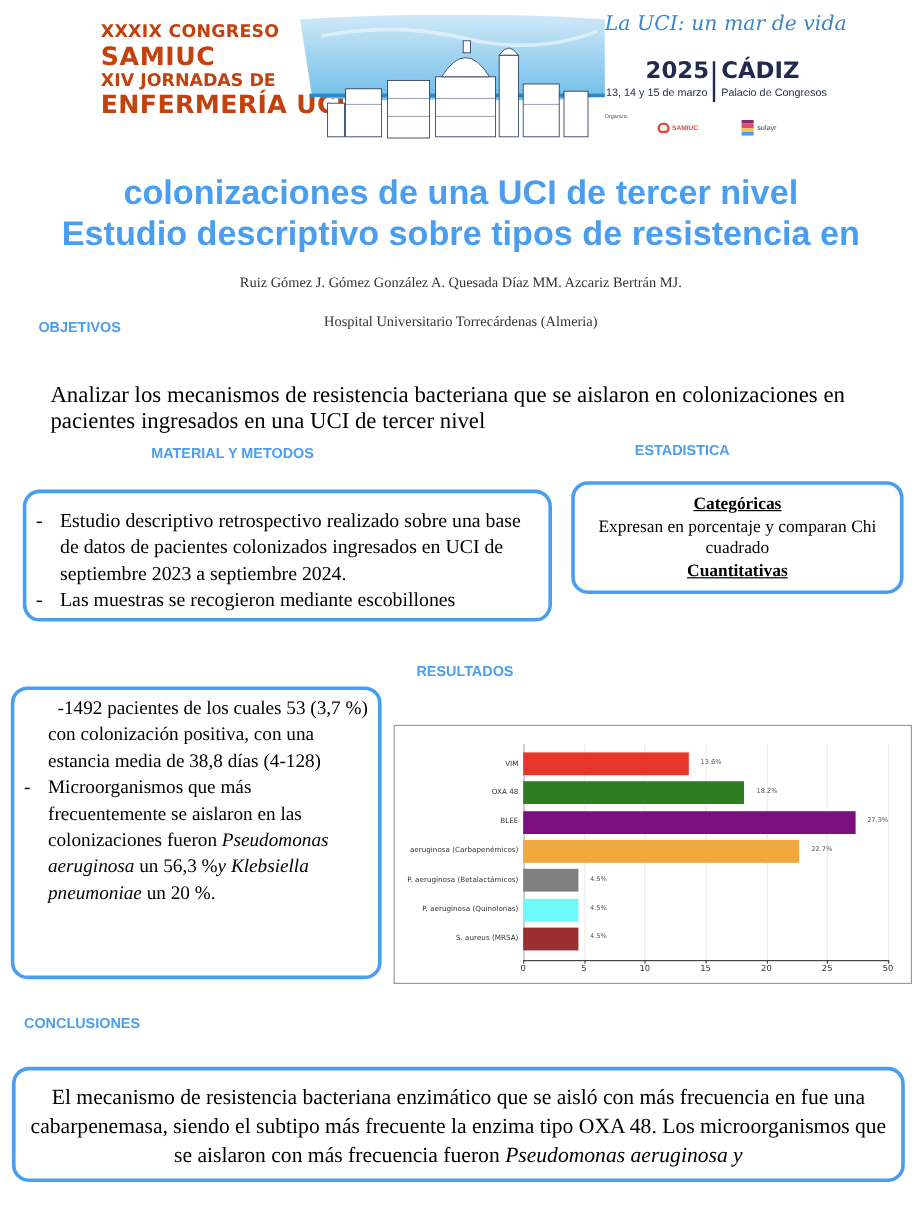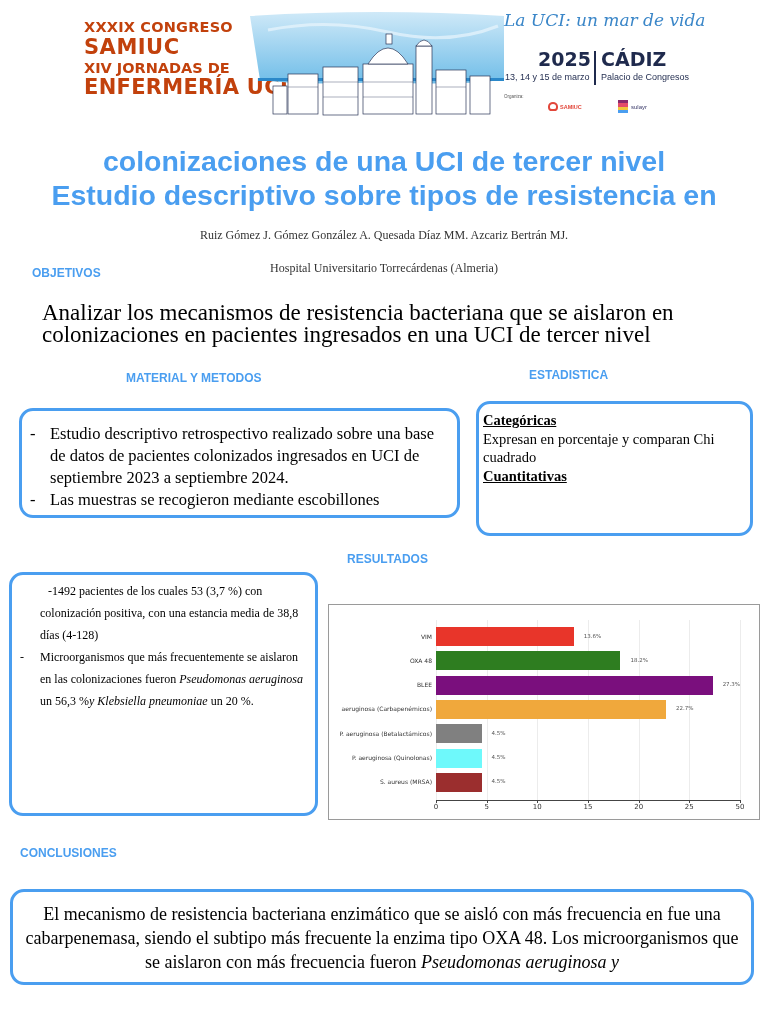--- a/index.html
+++ b/index.html
@@ -29,32 +29,32 @@
   .stripes { width: 10px; height: 13px; display: flex; flex-direction: column; }
   .stripes span { flex: 1; }
 
   
   .title { position: absolute; left: 0; top: 144px; width: 768px; text-align: center; font-family: "Liberation Sans", sans-serif; font-weight: bold; font-size: 28.5px; line-height: 34px; color: #4a9ef0; }
   .authors { position: absolute; left: 0; top: 228px; width: 768px; text-align: center; font-size: 12px; color: #333; }
   .affil { position: absolute; left: 0; top: 261px; width: 768px; text-align: center; font-size: 12px; color: #333; }
 
   .section-h { position: absolute; font-family: "Liberation Sans", sans-serif; font-weight: bold; font-size: 12px; color: #4a9ef0; }
 
-  .objetivo { position: absolute; left: 42px; top: 302px; width: 700px; font-size: 23px; line-height: 22px; }
+  .objetivo { position: absolute; left: 42px; top: 319px; width: 700px; font-size: 19px; line-height: 22px; }
 
   .box { position: absolute; border: 3.5px solid #4a9ef0; border-radius: 14px; background: #fff; }
   .mm-box { left: 19px; top: 408px; width: 441px; height: 110px; padding: 12px 10px 0 6px; font-size: 16.5px; line-height: 22px; }
   .dash-list { list-style: none; }
   .dash-list li { position: relative; padding-left: 22px; }
   .dash-list li::before { content: "-"; position: absolute; left: 2px; top: 0; }
 
-  .est-box { left: 476px; top: 401px; width: 277px; height: 135px; padding: 7px 4px 0 4px; font-size: 14.5px; line-height: 18.5px; }
+  .est-box { left: 476px; top: 401px; width: 277px; height: 94px; padding: 7px 4px 0 4px; text-align: center; font-size: 14.5px; line-height: 18.5px; }
   .est-box .h { font-weight: bold; text-decoration: underline; }
 
-  .res-box { left: 9px; top: 572px; width: 309px; height: 244px; padding: 5px 8px 1px 6px; font-size: 12px; line-height: 22px; }
+  .res-box { left: 9px; top: 572px; width: 309px; height: 244px; padding: 5px 8px 1px 6px; font-size: 16px; line-height: 22px; }
   .res-box i { font-style: italic; }
 
   
   .chart-frame { position: absolute; left: 328px; top: 604px; width: 432px; height: 216px; border: 1.5px solid #9a9a9a; background: #fff; }
   .chart-area { position: absolute; left: 436px; top: 620px; width: 304px; height: 180px; }
   .grid-v { position: absolute; top: 0; height: 180px; width: 1px; background: #ececec; }
   .axis-y { position: absolute; left: 0; top: 0; width: 1px; height: 180px; background: #444; }
   .axis-x { position: absolute; left: 0; top: 180px; width: 304px; height: 1px; background: #444; }
   .bar { position: absolute; left: 0; height: 19px; }
   .bar-val { position: absolute; font-family: "DejaVu Sans", sans-serif; font-size: 5.5px; color: #555; }

